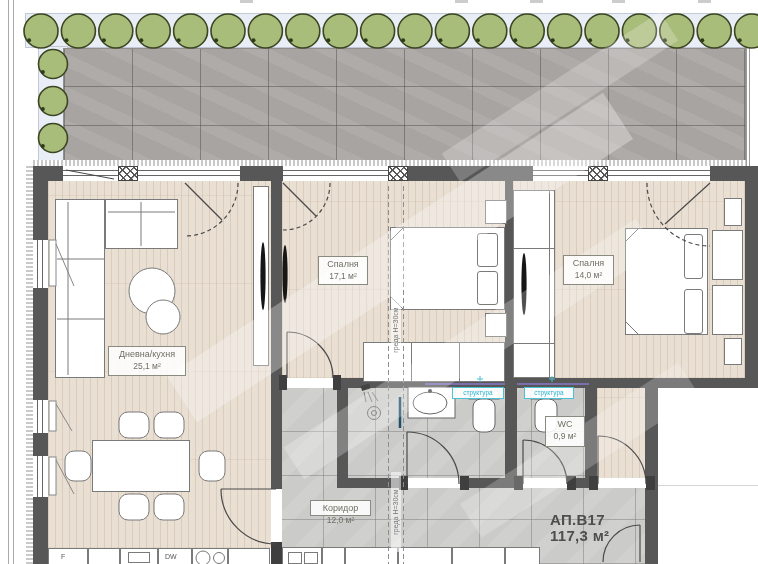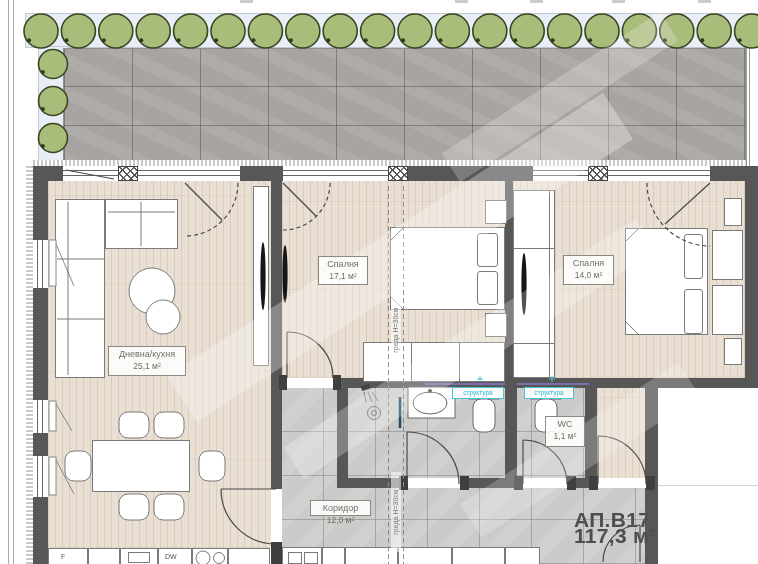--- a/index.html
+++ b/index.html
@@ -35,21 +35,21 @@
   .furn .div-v{position:absolute;top:0;bottom:0;width:1px;background:#7a7a7a;}
   .furn .div-h{position:absolute;left:0;right:0;height:1px;background:#7a7a7a;}
   .label-box{position:absolute;border:1px solid #8a8a80;background:rgba(255,255,255,.88);color:#6e7065;
     text-align:center;font-size:9px;line-height:1.3;padding:2px 2px;box-sizing:border-box;}
   .label-box .room-area{font-size:8.5px;}
   .struct-line{position:absolute;background:#7b6fae;height:2px;}
   .struct-box{position:absolute;border:1px solid #49c2d6;background:rgba(255,255,255,.92);color:#2ab5cf;
     font-size:6.5px;line-height:10px;text-align:center;box-sizing:border-box;overflow:hidden;}
   .beam-label{position:absolute;width:80px;text-align:center;font-size:7px;color:#787878;
     background:rgba(255,255,255,.55);transform:rotate(-90deg);line-height:10px;}
-  .apt-label{position:absolute;color:#4e4e4e;font-weight:bold;font-size:21px;line-height:16px;letter-spacing:.3px;margin-left:24px;}
+  .apt-label{position:absolute;color:#4e4e4e;font-weight:bold;font-size:15px;line-height:16px;letter-spacing:.3px;}
   .tick{position:absolute;top:0;height:3px;width:13px;background:#cccccc;}
   .bline{position:absolute;top:0;width:1px;height:564px;background:#a9a9a9;}
   .wm{position:absolute;background:rgba(255,255,255,.30);transform:rotate(-33deg);pointer-events:none;}
   .tinytext{position:absolute;font-size:7px;color:#555;line-height:10px;}
   svg.overlay{position:absolute;left:0;top:0;pointer-events:none;}
 </style>
 </head>
 <body>
 
 <div id="plan">
@@ -336,21 +336,21 @@
   <div class="label-box" style="left:318px;top:256px;width:50px;height:29px">
     <div class="room-name">Спалня</div>
     <div class="room-area">17,1 м²</div>
   </div>
   <div class="label-box" style="left:563px;top:255px;width:51px;height:30px">
     <div class="room-name">Спалня</div>
     <div class="room-area">14,0 м²</div>
   </div>
   <div class="label-box" style="left:545px;top:416px;width:40px;height:31px">
     <div class="room-name">WC</div>
-    <div class="room-area">1,1 м²</div>
+    <div class="room-area">0,9 м²</div>
   </div>
   <div class="label-box" style="left:310px;top:500px;width:61px;height:16px">
     <div class="room-name">Коридор</div>
     <div class="room-area">12,0 м²</div>
   </div>
 
   <div class="beam-label" style="left:356px;top:325px">греда Н=30см</div>
   <div class="beam-label" style="left:356px;top:507px">греда Н=30см</div>
 
   <div class="apt-label" style="left:550px;top:512px">

